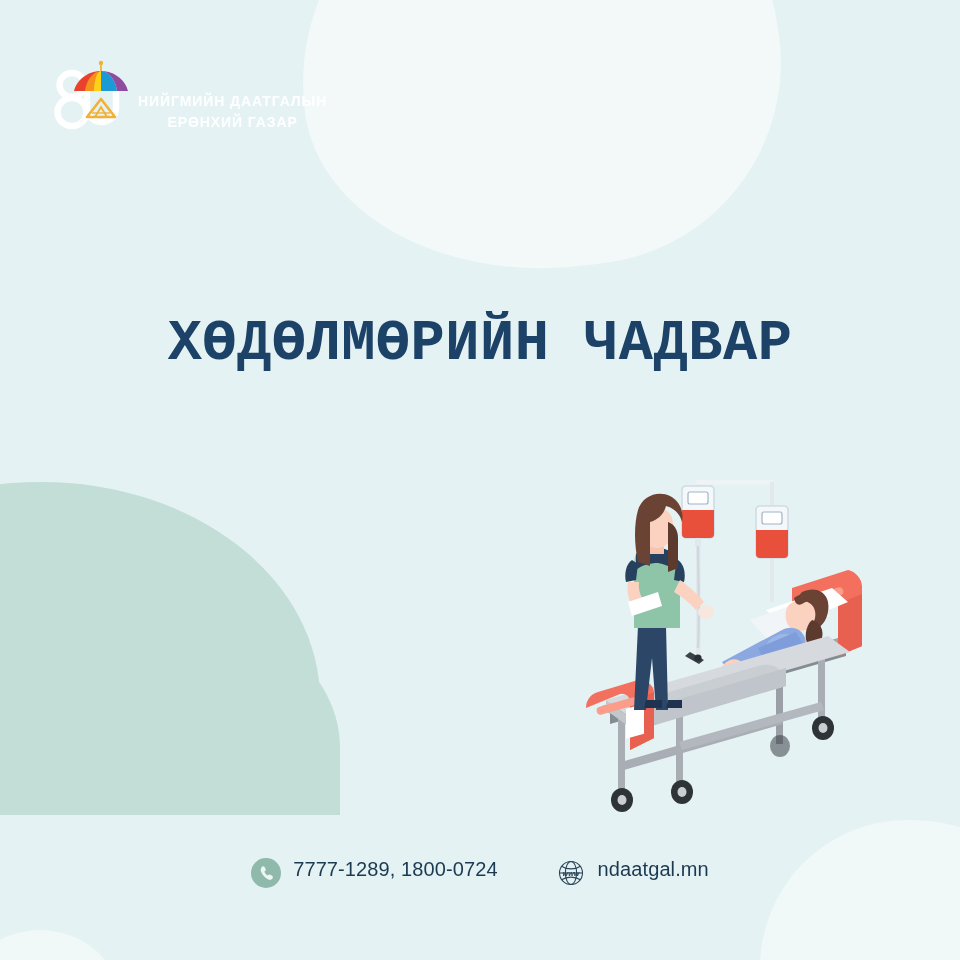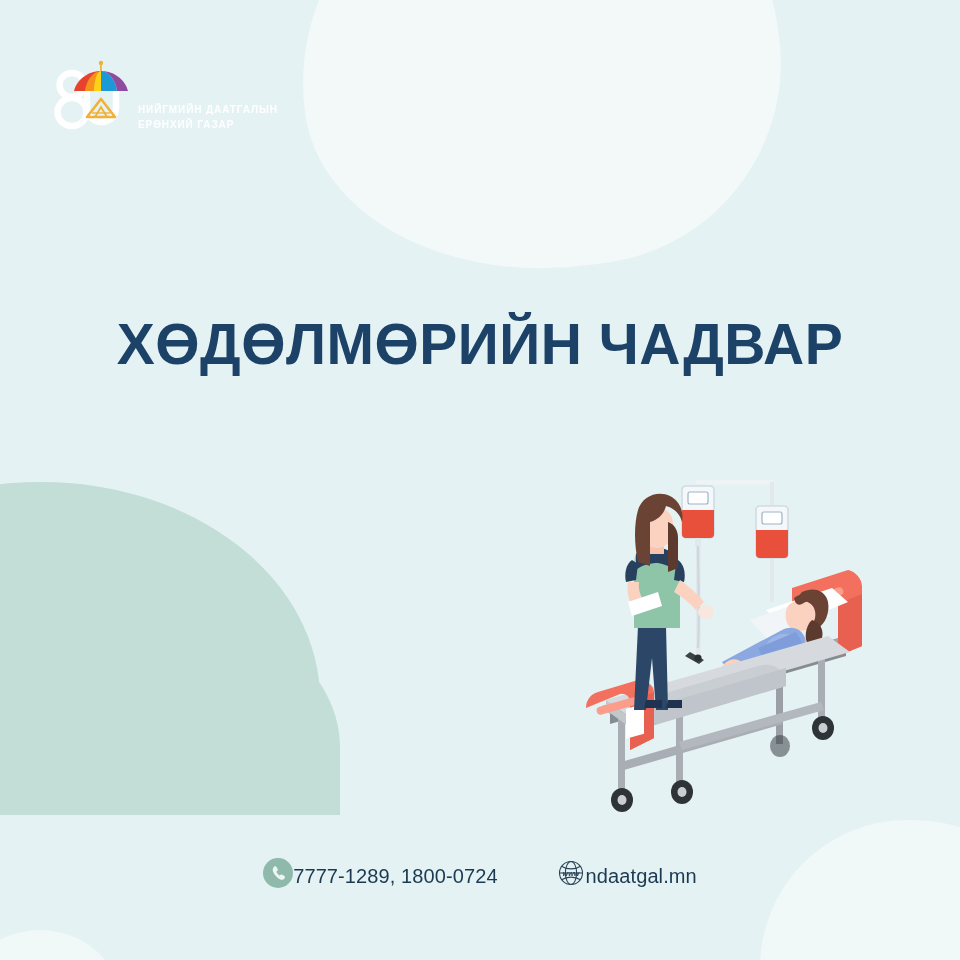--- a/index.html
+++ b/index.html
@@ -79,36 +79,37 @@
     top: 58px;
     left: 52px;
     display: flex;
     align-items: flex-end;
   }
   #logo-mark { position: relative; width: 78px; height: 80px; flex: none; }
   #logo-text {
     margin-left: 8px;
     margin-bottom: 6px;
     color: #ffffff;
-    font-size: 10px;
+    font-size: 14px;
     font-weight: bold;
     letter-spacing: 0.9px;
     line-height: 1.45;
     white-space: nowrap;
+    text-align: center;
   }
 
   
   #headline {
     position: absolute;
     top: 312px;
     left: 0;
     width: 960px;
     text-align: center;
     color: #1d4268;
-    font-family: Liberation Sans, sans-serif;
+    font-family: Liberation Mono, monospace;
     font-weight: bold;
     font-size: 57px;
     line-height: 1.14;
     letter-spacing: 0.5px;
   }
   #headline .ln { display: block; white-space: nowrap; }
 
   
   #illustration { position: absolute; top: 470px; left: 580px; width: 330px; height: 380px; }
 
@@ -116,21 +117,21 @@
   #footer {
     position: absolute;
     top: 858px;
     left: 0;
     width: 960px;
     display: flex;
     justify-content: center;
     align-items: center;
     gap: 58px;
   }
-  .contact { display: flex; align-items: flex-end; }
+  .contact { display: flex; align-items: flex-start; gap: 12px; }
   .contact .label {
     color: #1b3a52;
     font-size: 20px;
     font-weight: 400;
     letter-spacing: 0.1px;
     white-space: nowrap;
   }
   .cicon { width: 30px; height: 30px; flex: none; display: block; font-style: italic; }
 </style>
 </head>

